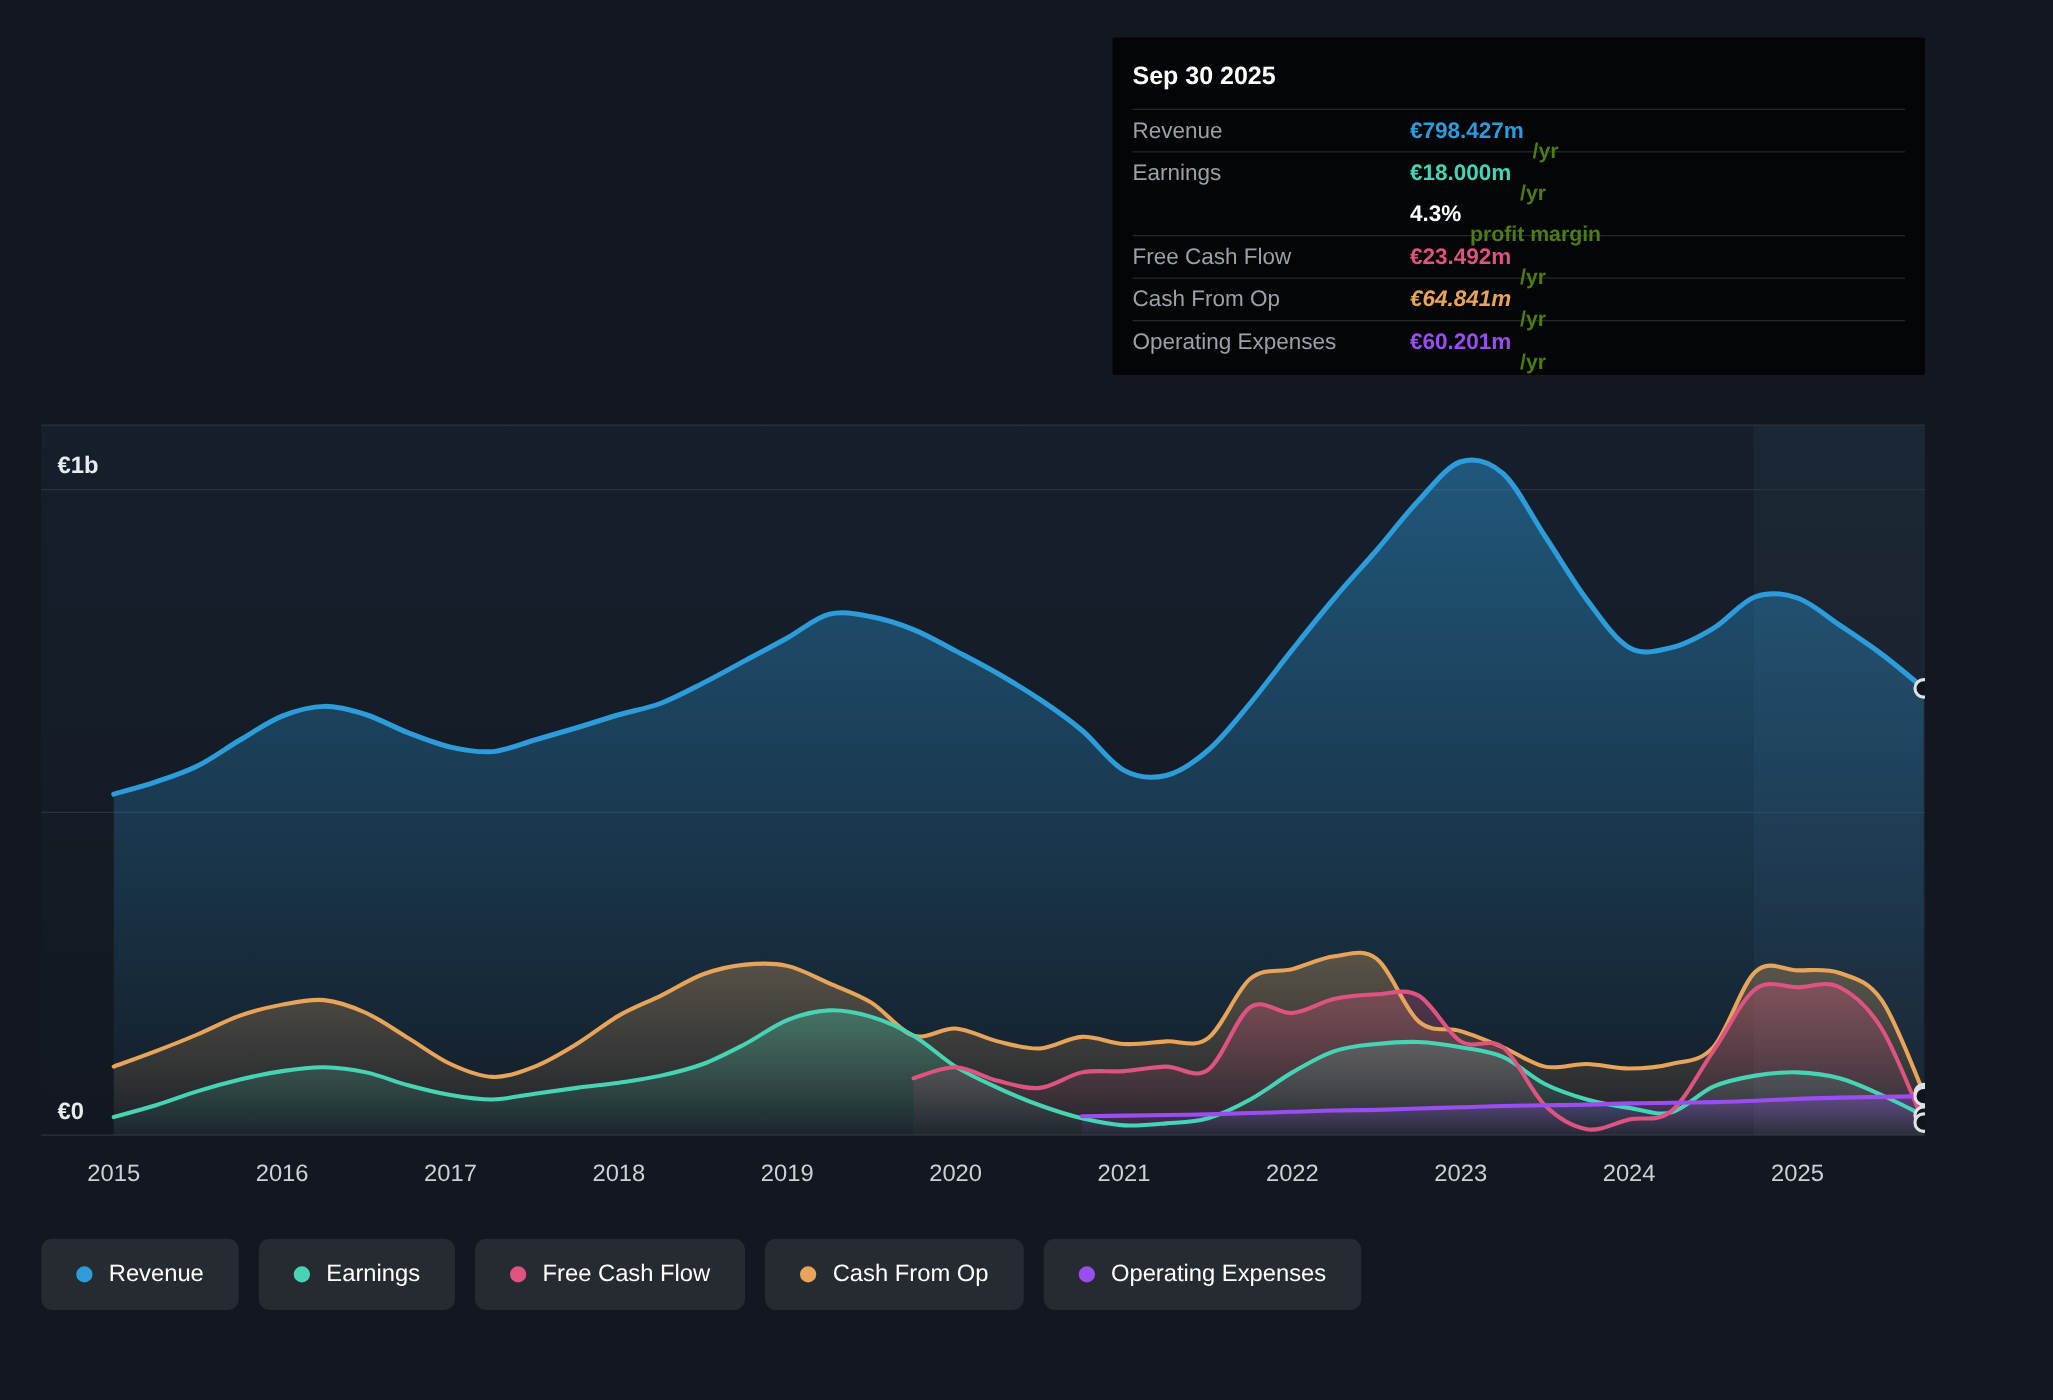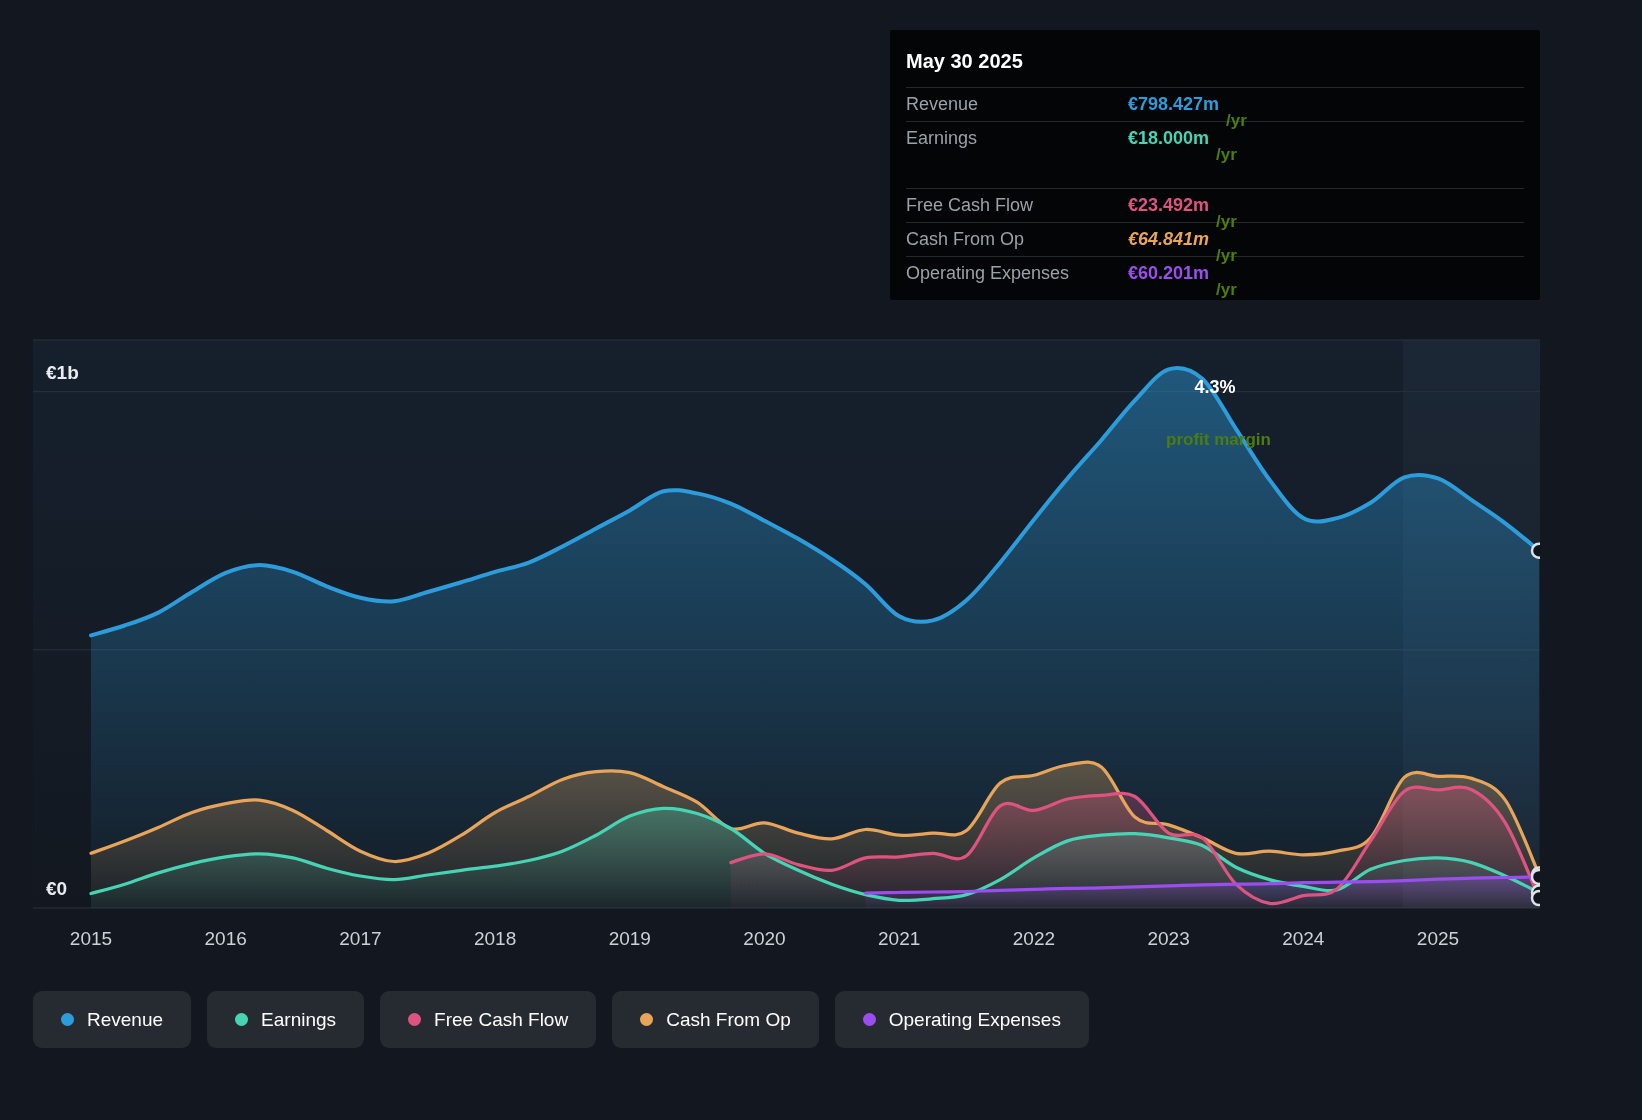--- a/index.html
+++ b/index.html
@@ -7,21 +7,21 @@
   .stage{position:relative;width:1642px;height:1120px;background:#131820;}
   .chart-svg{position:absolute;left:0;top:0;}
   .ytick{fill:#e9ecef;font-size:19px;font-weight:700;font-family:"Liberation Sans",sans-serif;}
   .xtick{fill:#ccd1d7;font-size:19px;font-family:"Liberation Sans",sans-serif;}
 
   
   .tooltip{position:absolute;left:890px;top:30px;width:650px;background:#040507;border-radius:2px;
            padding:8px 0 10px;box-sizing:border-box;}
   .tt-title{color:#ffffff;font-size:20px;font-weight:700;padding:12px 16px 14px;}
   .tt-row{display:flex;align-items:center;height:33px;margin:0 16px;border-top:1px solid #26282c;}
-  .tt-row.no-sep{border-top:none;flex-direction:column;}
+  .tt-row.no-sep{border-top:none;}
   .tt-label{flex:0 0 222px;color:#9aa1a9;font-size:18px;}
   .tt-value{font-size:18px;font-weight:700;color:#fff;}
   .tt-suffix{color:#4d7c0f;font-size:17px;font-weight:700;margin-left:7px;margin-top:32px;}
 
   
   .legend{position:absolute;left:33px;top:991px;display:flex;gap:16px;}
   .pill{display:flex;align-items:center;gap:13px;background:#262a31;border-radius:9px;
         padding:0 28px;height:57px;color:#ffffff;font-size:19px;cursor:pointer;user-select:none;}
   .dot{width:13px;height:13px;border-radius:50%;flex:0 0 13px;}
 </style>
@@ -90,21 +90,21 @@
       <path clip-path="url(#clip)" d="M 730.8249999999999 862.56 C 736.4 861.1, 753.3 853.4, 764.5 853.8 C 775.7 854.1, 786.9 861.9, 798.2 864.6 C 809.4 867.4, 820.6 871.4, 831.8 870.3 C 843.1 869.2, 854.3 860.2, 865.5 857.9 C 876.8 855.7, 888.0 857.7, 899.2 856.9 C 910.4 856.1, 921.6 853.4, 932.9 853.3 C 944.1 853.1, 955.3 863.8, 966.5 855.8 C 977.8 847.9, 989.0 813.3, 1000.2 805.8 C 1011.4 798.2, 1022.7 811.5, 1033.9 810.4 C 1045.1 809.3, 1056.3 801.5, 1067.6 799.0 C 1078.8 796.6, 1090.0 795.9, 1101.3 795.4 C 1112.5 795.0, 1123.7 790.2, 1134.9 796.5 C 1146.1 802.7, 1157.4 826.2, 1168.6 833.1 C 1179.8 840.0, 1191.0 829.3, 1202.3 837.8 C 1213.5 846.3, 1224.7 873.3, 1235.9 884.2 C 1247.2 895.2, 1258.4 901.5, 1269.6 903.4 C 1280.8 905.2, 1292.1 898.0, 1303.3 895.6 C 1314.5 893.2, 1325.8 898.0, 1337.0 888.9 C 1348.2 879.8, 1359.4 857.1, 1370.6 840.9 C 1381.9 824.6, 1393.1 799.8, 1404.3 791.3 C 1415.5 782.8, 1426.8 790.0, 1438.0 789.8 C 1449.2 789.5, 1460.5 784.2, 1471.7 789.8 C 1482.9 795.3, 1494.1 804.7, 1505.3 822.8 C 1516.6 840.9, 1533.4 885.5, 1539.0 898.1" fill="none" stroke="#de537f" stroke-width="3.25" stroke-linejoin="round" stroke-linecap="round"></path>
       <path clip-path="url(#clip)" d="M 865.525 893.0254545454545 C 871.1 892.9, 888.0 892.7, 899.2 892.5 C 910.4 892.3, 921.6 892.2, 932.9 892.0 C 944.1 891.8, 955.3 891.7, 966.5 891.5 C 977.8 891.2, 989.0 890.8, 1000.2 890.4 C 1011.4 890.1, 1022.7 889.8, 1033.9 889.4 C 1045.1 889.1, 1056.3 888.6, 1067.6 888.4 C 1078.8 888.1, 1090.0 888.1, 1101.3 887.9 C 1112.5 887.6, 1123.7 887.2, 1134.9 886.8 C 1146.1 886.5, 1157.4 886.1, 1168.6 885.8 C 1179.8 885.5, 1191.0 885.0, 1202.3 884.8 C 1213.5 884.5, 1224.7 884.4, 1235.9 884.2 C 1247.2 884.1, 1258.4 884.0, 1269.6 883.7 C 1280.8 883.5, 1292.1 883.0, 1303.3 882.7 C 1314.5 882.4, 1325.8 882.4, 1337.0 882.2 C 1348.2 882.0, 1359.4 881.9, 1370.6 881.7 C 1381.9 881.4, 1393.1 881.1, 1404.3 880.6 C 1415.5 880.2, 1426.8 879.5, 1438.0 879.1 C 1449.2 878.7, 1460.5 878.3, 1471.7 878.1 C 1482.9 877.8, 1494.1 877.7, 1505.3 877.5 C 1516.6 877.3, 1533.4 877.0, 1539.0 876.9" fill="none" stroke="#9a4ef0" stroke-width="3.25" stroke-linejoin="round" stroke-linecap="round"></path>
       <circle clip-path="url(#clip)" cx="1539.0" cy="550.7" r="7" fill="#10151c" stroke="#dde2e7" stroke-width="2.5"></circle>
       <circle clip-path="url(#clip)" cx="1539.0" cy="874.5" r="7" fill="#10151c" stroke="#dde2e7" stroke-width="2.5"></circle>
       <circle clip-path="url(#clip)" cx="1539.0" cy="892.5" r="7" fill="#10151c" stroke="#dde2e7" stroke-width="2.5"></circle>
       <circle clip-path="url(#clip)" cx="1539.0" cy="898.1" r="7" fill="#10151c" stroke="#dde2e7" stroke-width="2.5"></circle>
       <circle clip-path="url(#clip)" cx="1539.0" cy="876.9" r="7" fill="#10151c" stroke="#dde2e7" stroke-width="2.5"></circle>
     </svg>
 
   <div class="tooltip">
-    <div class="tt-title">May 30 2025</div>
+    <div class="tt-title">Sep 30 2025</div>
 
     <div class="tt-row">
       <span class="tt-label">Revenue</span>
       <span class="tt-value" style="color: rgb(45, 156, 219);">€798.427m</span>
       <span class="tt-suffix">/yr</span>
     </div>
 
     <div class="tt-row">
       <span class="tt-label">Earnings</span>
       <span class="tt-value" style="color: rgb(70, 212, 181);">€18.000m</span>

